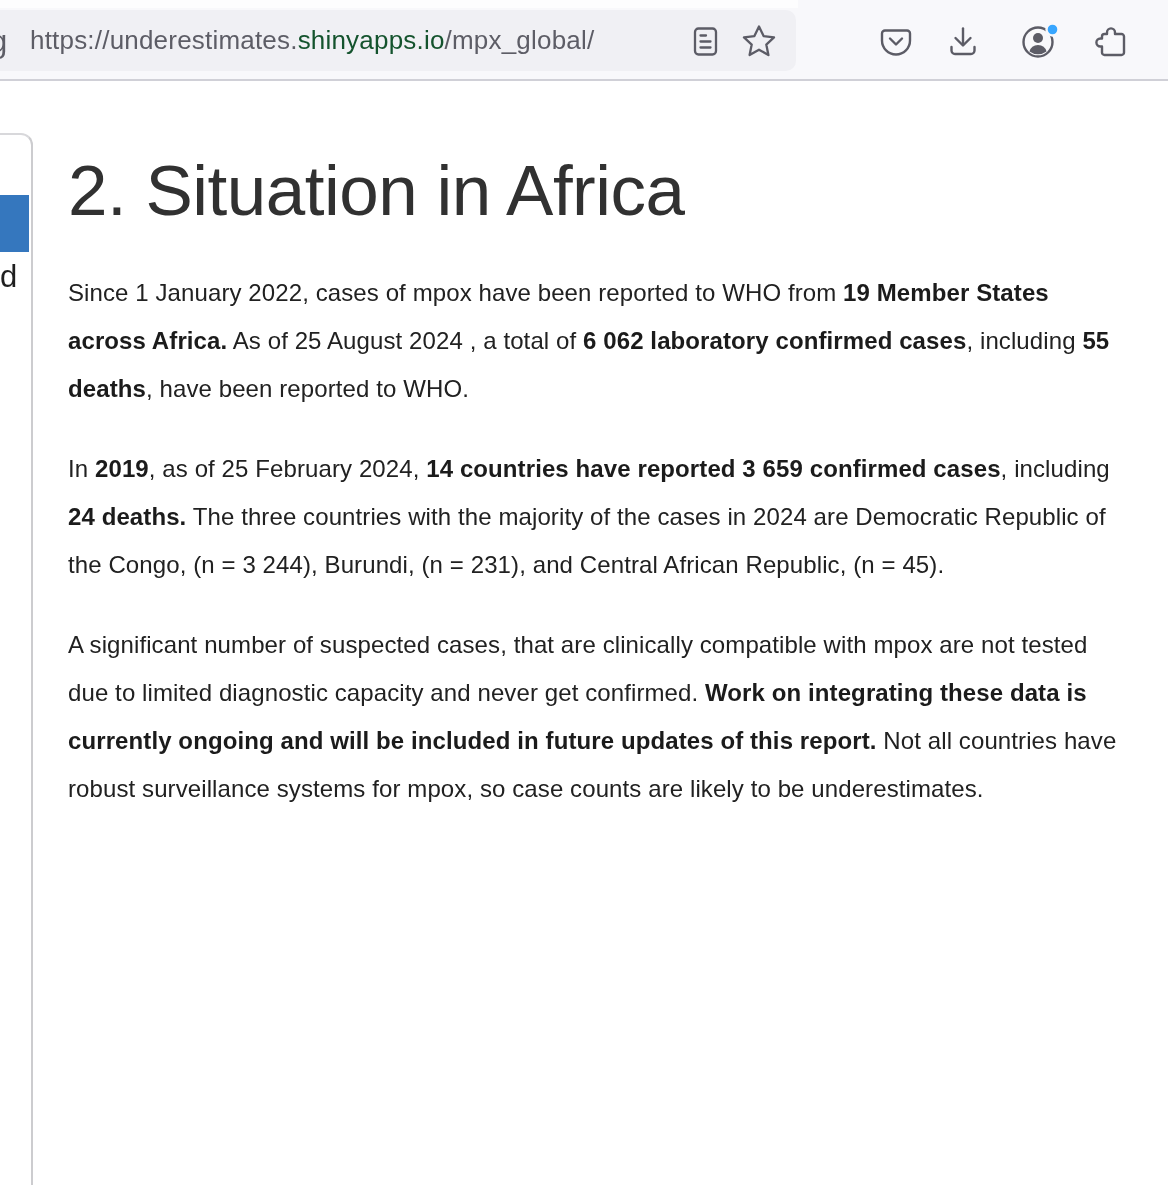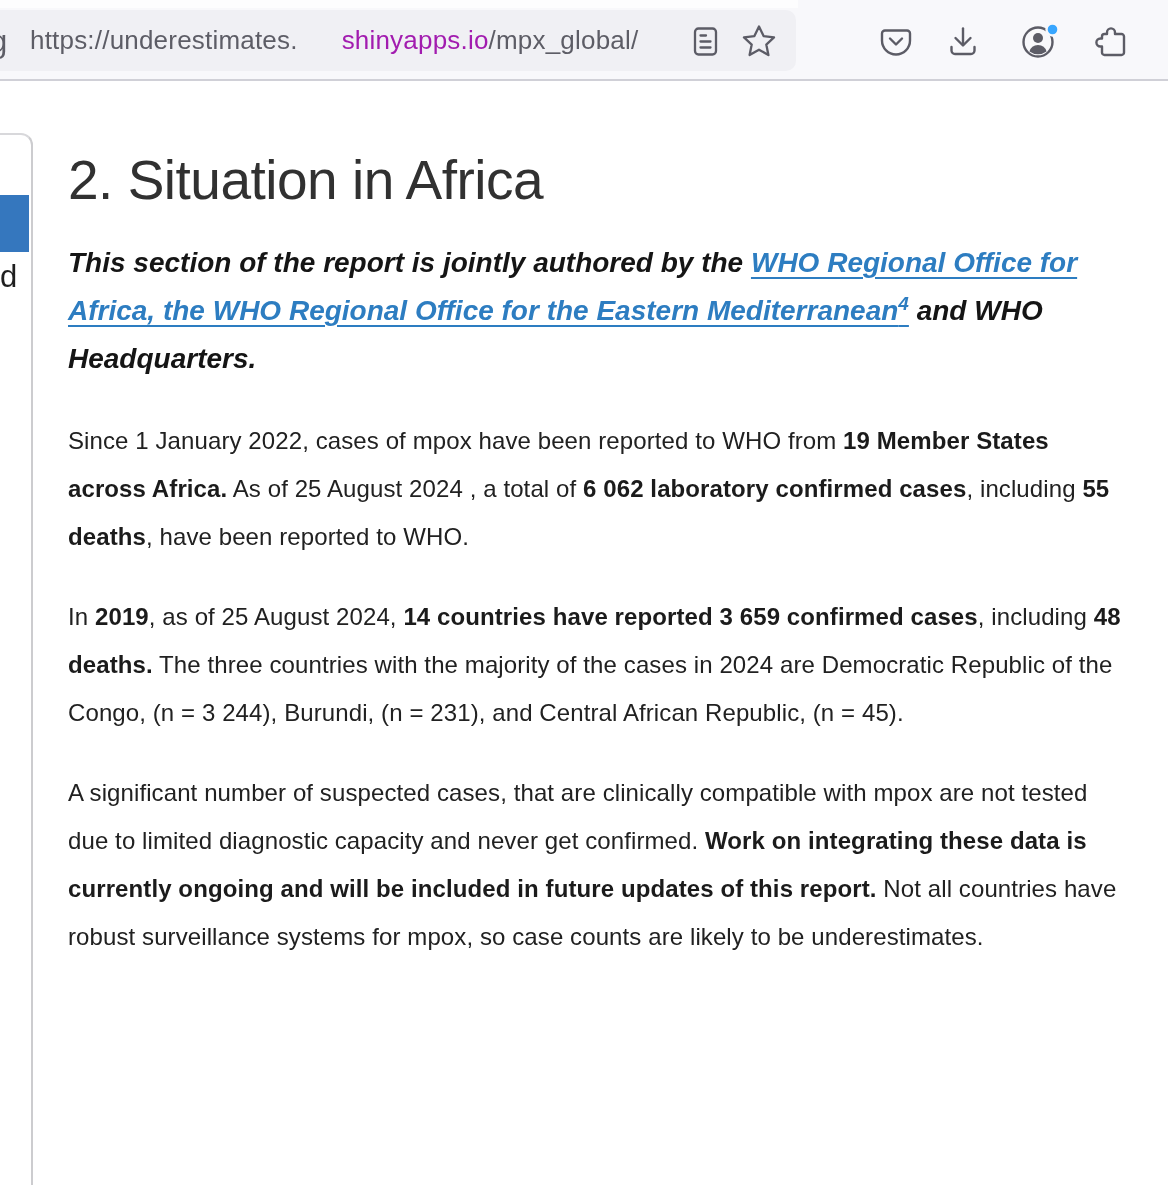--- a/index.html
+++ b/index.html
@@ -31,21 +31,21 @@
     position: absolute; left: 4px; top: 14px;
     font-size: 31px; color: #5d5d66;
   }
   .url-text {
     margin-left: 44px;
     font-size: 26px;
     color: #5d5d66;
     letter-spacing: 0.2px;
     white-space: nowrap;
   }
-  .url-dark { color: #a21caf; margin-left: 44px; }
+  .url-dark { color: #14532d; }
   .tb-icon { position: absolute; display: block; cursor: pointer; }
   .tb-icon svg { display: block; }
   .icon-reader  { left: 692px; top: 26px; }
   .icon-star    { left: 740px; top: 23px; }
   .icon-pocket  { left: 879px; top: 27px; }
   .icon-download{ left: 946px; top: 25px; }
   .icon-account { left: 1019px; top: 21px; }
   .icon-puzzle  { left: 1093px; top: 24px; }
 
   .page { position: absolute; top: 81px; left: 0; width: 1168px; height: 1109px; background:#fff; }
@@ -64,21 +64,21 @@
     background: #3577be;
   }
   .sidebar-clipped-label {
     position: absolute; top: 124px; left: 20px;
     font-size: 31px; color: #1f1f1f;
   }
 
   .main { position: absolute; left: 68px; top: 0; width: 1055px; }
   .section-heading {
     margin: 0; padding-top: 64px;
-    font-size: 55px; font-weight: 300;
+    font-size: 71px; font-weight: 300;
     color: #313131; letter-spacing: -0.5px;
     line-height: 1.3;
   }
   .intro {
     margin: 22px 0 0;
     max-width: 1014px;
     font-size: 28px; line-height: 48px;
     font-weight: 700; font-style: italic;
     color: #151515;
   }
@@ -160,22 +160,21 @@
 
   <div class="sidebar-panel">
     <div class="sidebar-active-block"></div>
     <div class="sidebar-clipped-label">d</div>
   </div>
 
   <div class="main">
 
     <h2 class="section-heading">2. Situation in Africa</h2>
 
-    <p class="intro"><span>This section of the report is jointly authored by the </span><a href="#"><span>WHO Regional Office for Africa, the WHO Regional Office for the Eastern Mediterranean</span><sup>4</sup></a><span> and WHO Headquarters.</span></p>
 
     <p class="body-p"><span>Since 1 January 2022, cases of mpox have been reported to WHO from </span><b>19 Member States across Africa.</b><span> As of 25 August 2024 , a total of </span><b>6 062 laboratory confirmed cases</b><span>, including </span><b>55 deaths</b><span>, have been reported to WHO.</span></p>
 
-    <p class="body-p"><span>In </span><b>2019</b><span>, as of 25 August 2024, </span><b>14 countries have reported 3 659 confirmed cases</b><span>, including </span><b>48 deaths.</b><span> The three countries with the majority of the cases in 2024 are Democratic Republic of the Congo, (n = 3 244), Burundi, (n = 231), and Central African Republic, (n = 45).</span></p>
+    <p class="body-p"><span>In </span><b>2019</b><span>, as of 25 February 2024, </span><b>14 countries have reported 3 659 confirmed cases</b><span>, including </span><b>24 deaths.</b><span> The three countries with the majority of the cases in 2024 are Democratic Republic of the Congo, (n = 3 244), Burundi, (n = 231), and Central African Republic, (n = 45).</span></p>
 
     <p class="body-p"><span>A significant number of suspected cases, that are clinically compatible with mpox are not tested due to limited diagnostic capacity and never get confirmed. </span><b>Work on integrating these data is currently ongoing and will be included in future updates of this report.</b><span> Not all countries have robust surveillance systems for mpox, so case counts are likely to be underestimates.</span></p>
 
   </div>
 </div>
 
 </body></html>

